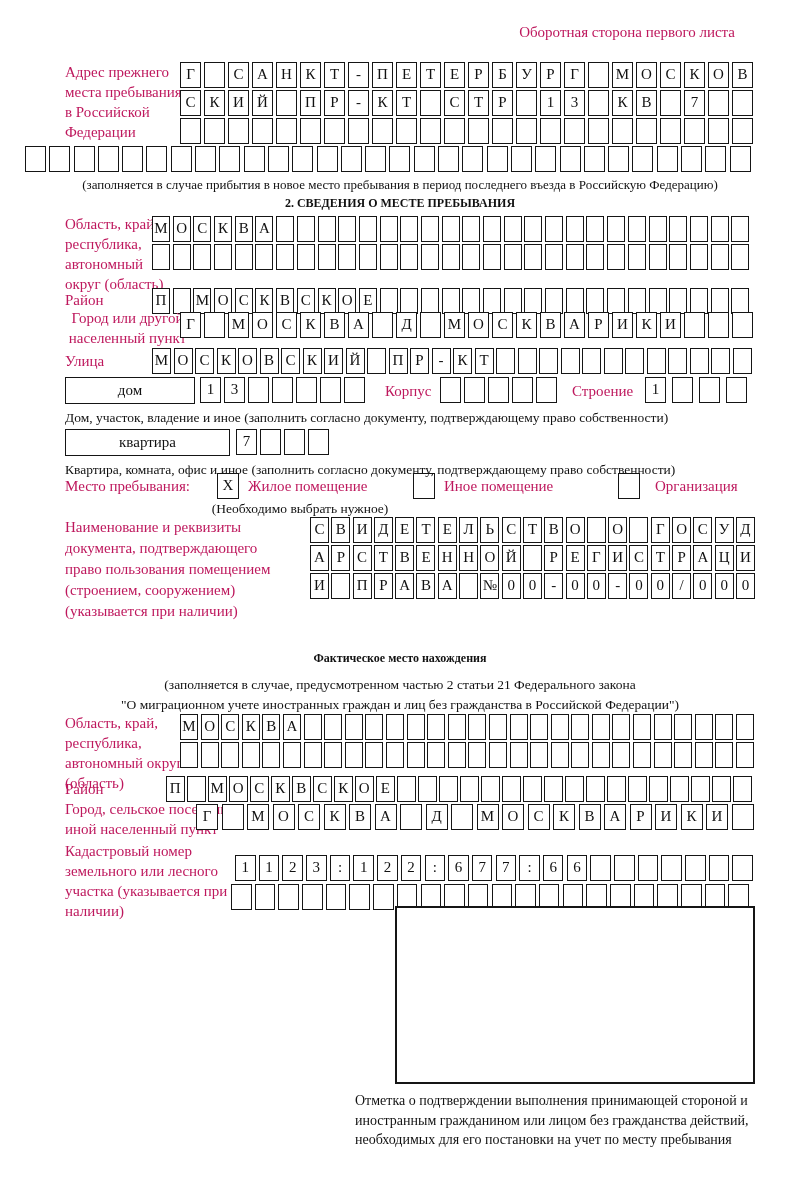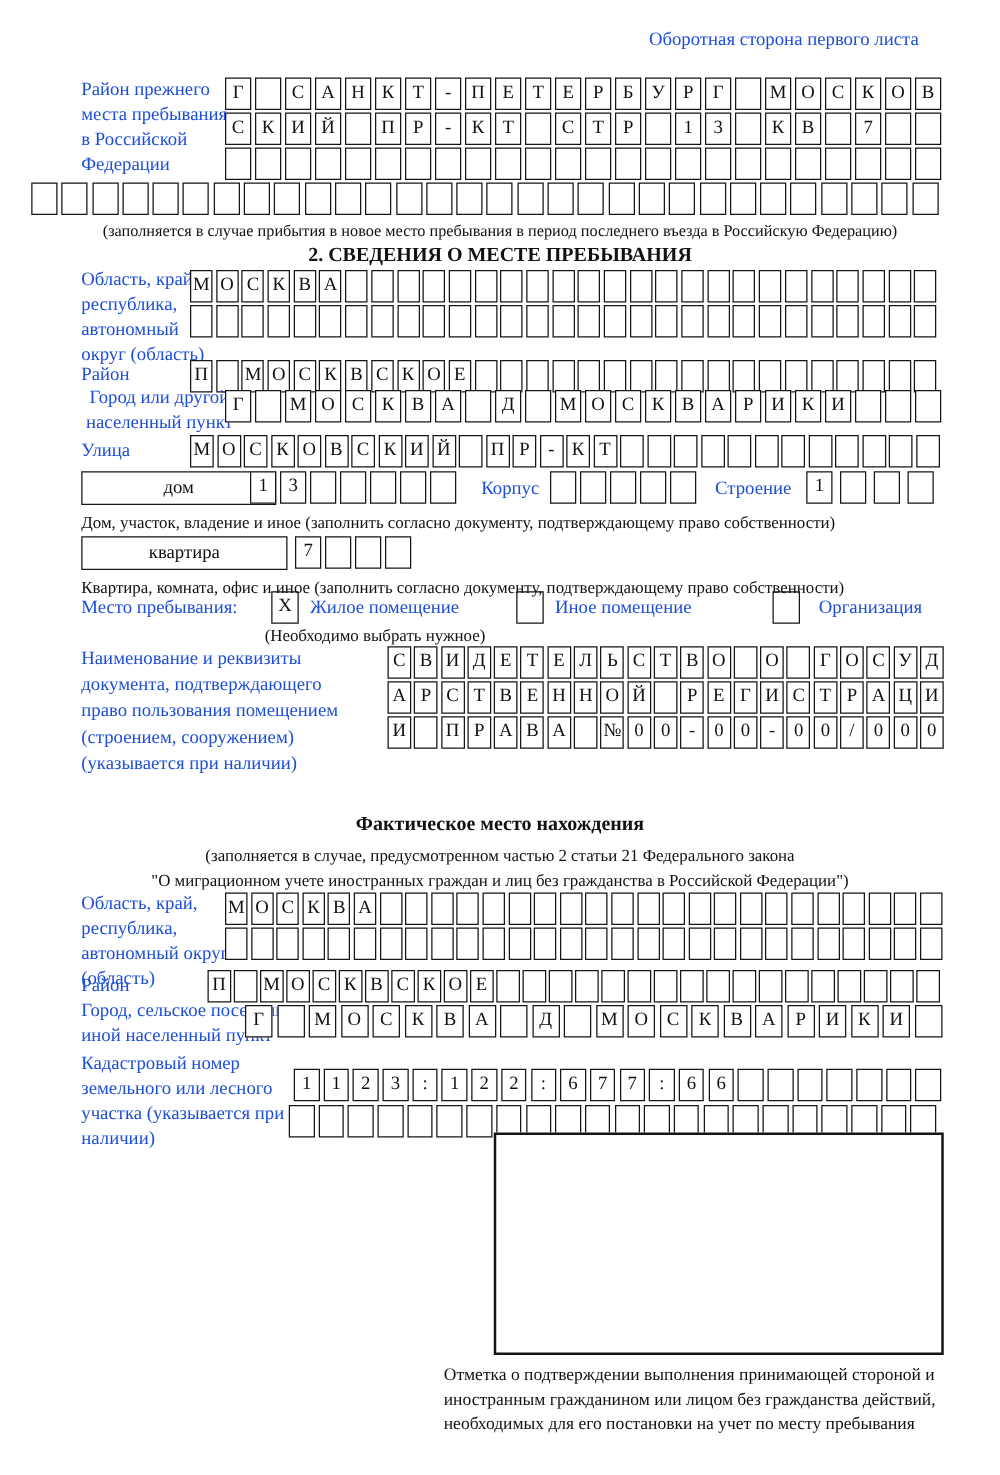--- a/index.html
+++ b/index.html
@@ -5,23 +5,23 @@
   * { margin: 0; padding: 0; box-sizing: border-box; }
   html, body { background: #fff; }
   body {
     width: 800px; height: 1180px;
     font-family: "Liberation Serif", "DejaVu Serif", serif;
     color: #111;
     position: relative;
     overflow: hidden;
   }
   .abs { position: absolute; }
-  .label { font-size: 15px; line-height: 20px; color: #1d4ed8; }
+  .label { font-size: 15px; line-height: 20px; color: #be185d; }
   .note  { font-size: 13px; line-height: 17px; color: #111; text-align: center; }
-  .title { font-size: 16px; font-weight: bold; }
+  .title { font-size: 12px; font-weight: bold; }
   .center { text-align: center; width: 100%; }
 
   .cells { display: flex; }
   .cell {
     flex: 0 0 auto;
     height: 26px;
     border: 1.7px solid #151515;
     background: #fff;
     text-align: center;
     font-family: "Liberation Serif", "DejaVu Serif", serif;
@@ -55,21 +55,21 @@
     font-size: 15px; line-height: 23px;
     vertical-align: middle;
   }
   .stamp-box { border: 2px solid #151515; background: #fff; }
 </style>
 </head>
 <body>
 
 <div class="abs label" style="top:22px; right:65px; font-size:15px;">Оборотная сторона первого листа</div>
 
-<div class="abs label" style="top:62px; left:65px; width:125px;">Район прежнего места пребывания в Российской Федерации</div>
+<div class="abs label" style="top:62px; left:65px; width:125px;">Адрес прежнего места пребывания в Российской Федерации</div>
 <div class="abs cells c24" style="top:62px;  left:180px;">
     <span class="cell">Г</span>
     <span class="cell"></span>
     <span class="cell">С</span>
     <span class="cell">А</span>
     <span class="cell">Н</span>
     <span class="cell">К</span>
     <span class="cell">Т</span>
     <span class="cell">-</span>
     <span class="cell">П</span>
@@ -327,21 +327,21 @@
     <span class="cell"></span>
     <span class="cell"></span>
     <span class="cell"></span>
     <span class="cell"></span>
     <span class="cell"></span>
     <span class="cell"></span>
     <span class="cell"></span>
     <span class="cell"></span>
   </div>
 
-<div class="abs big-box" style="top:377px; left:65px; width:156px;">
+<div class="abs big-box" style="top:377px; left:65px; width:130px;">
   <span>дом</span>
 </div>
 <div class="abs cells chouse" style="top:377px; left:200px;">
     <span class="cell">1</span>
     <span class="cell">3</span>
     <span class="cell"></span>
     <span class="cell"></span>
     <span class="cell"></span>
     <span class="cell"></span>
     <span class="cell"></span>

